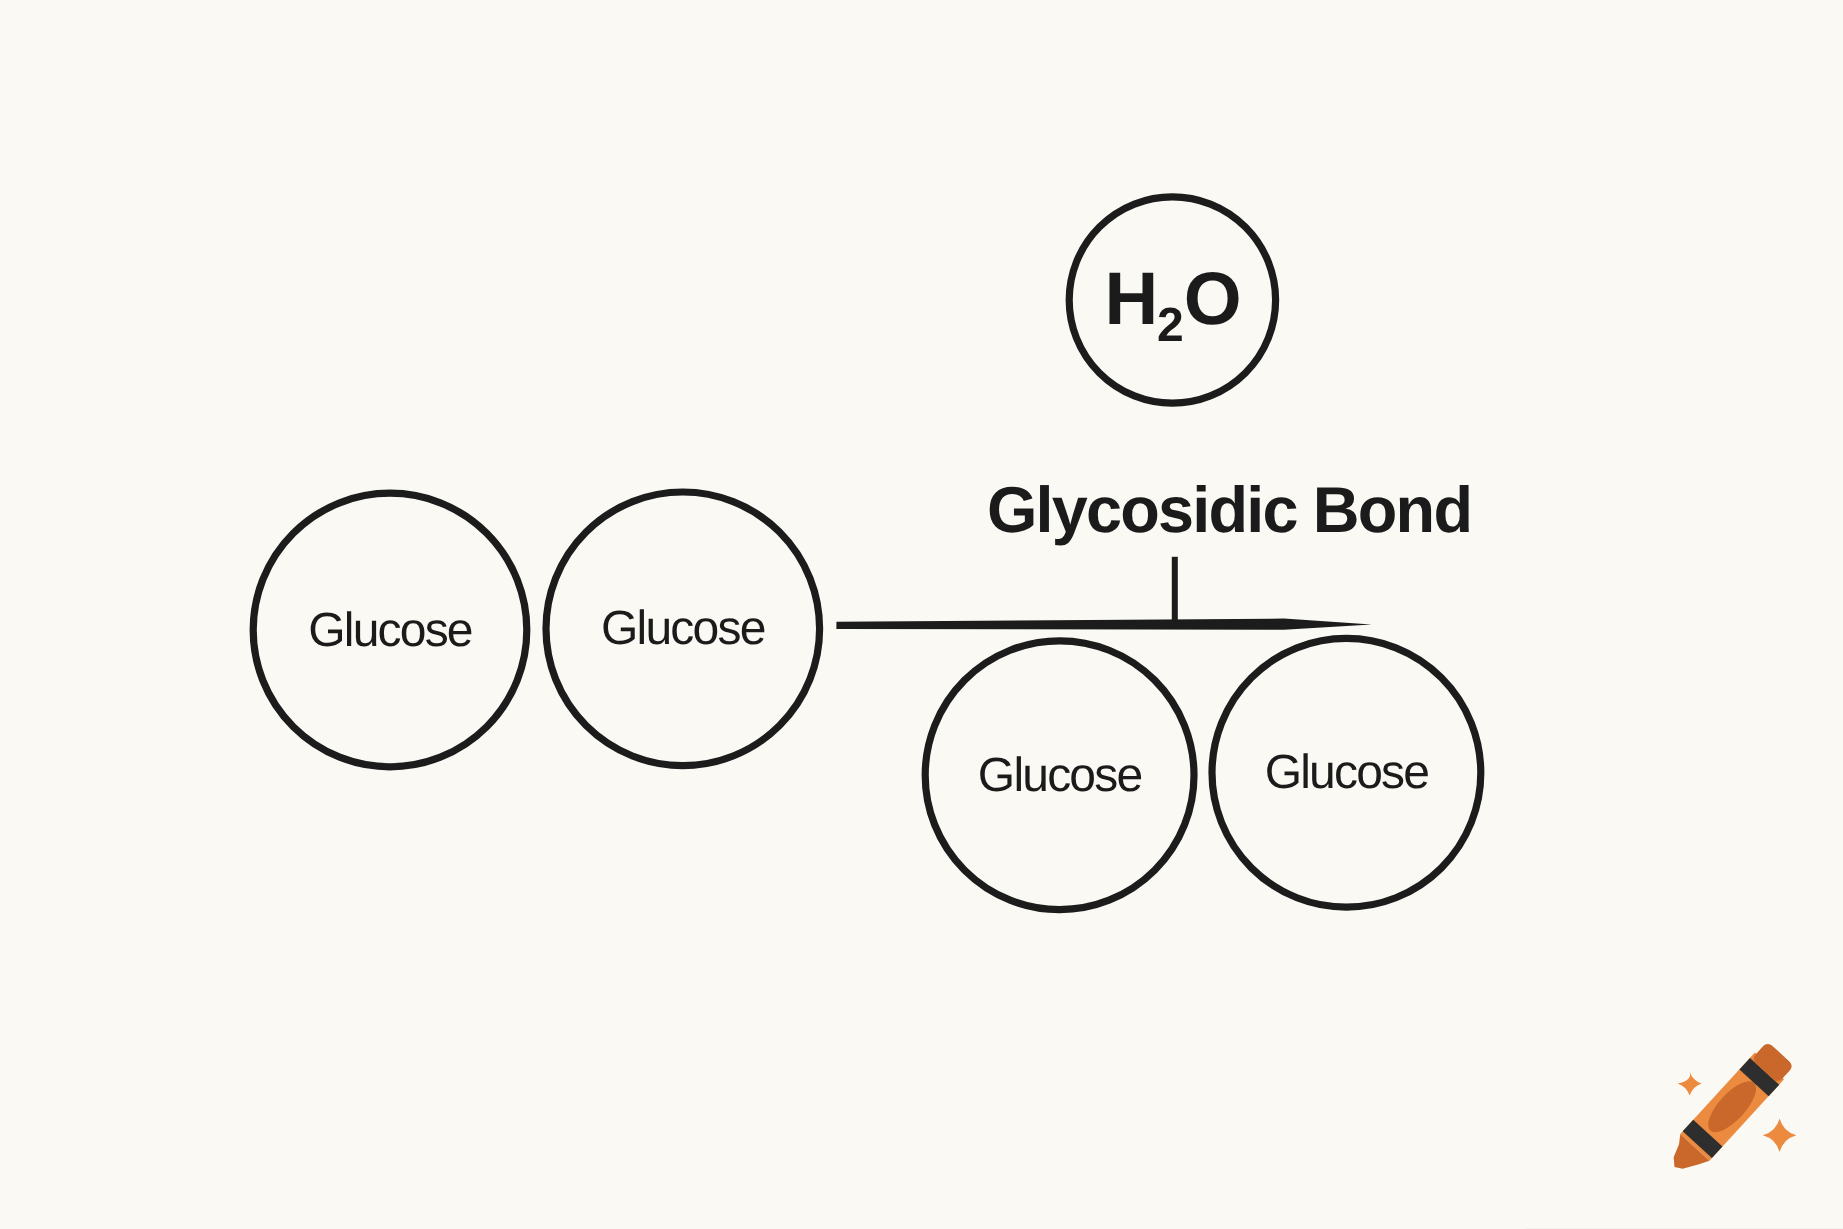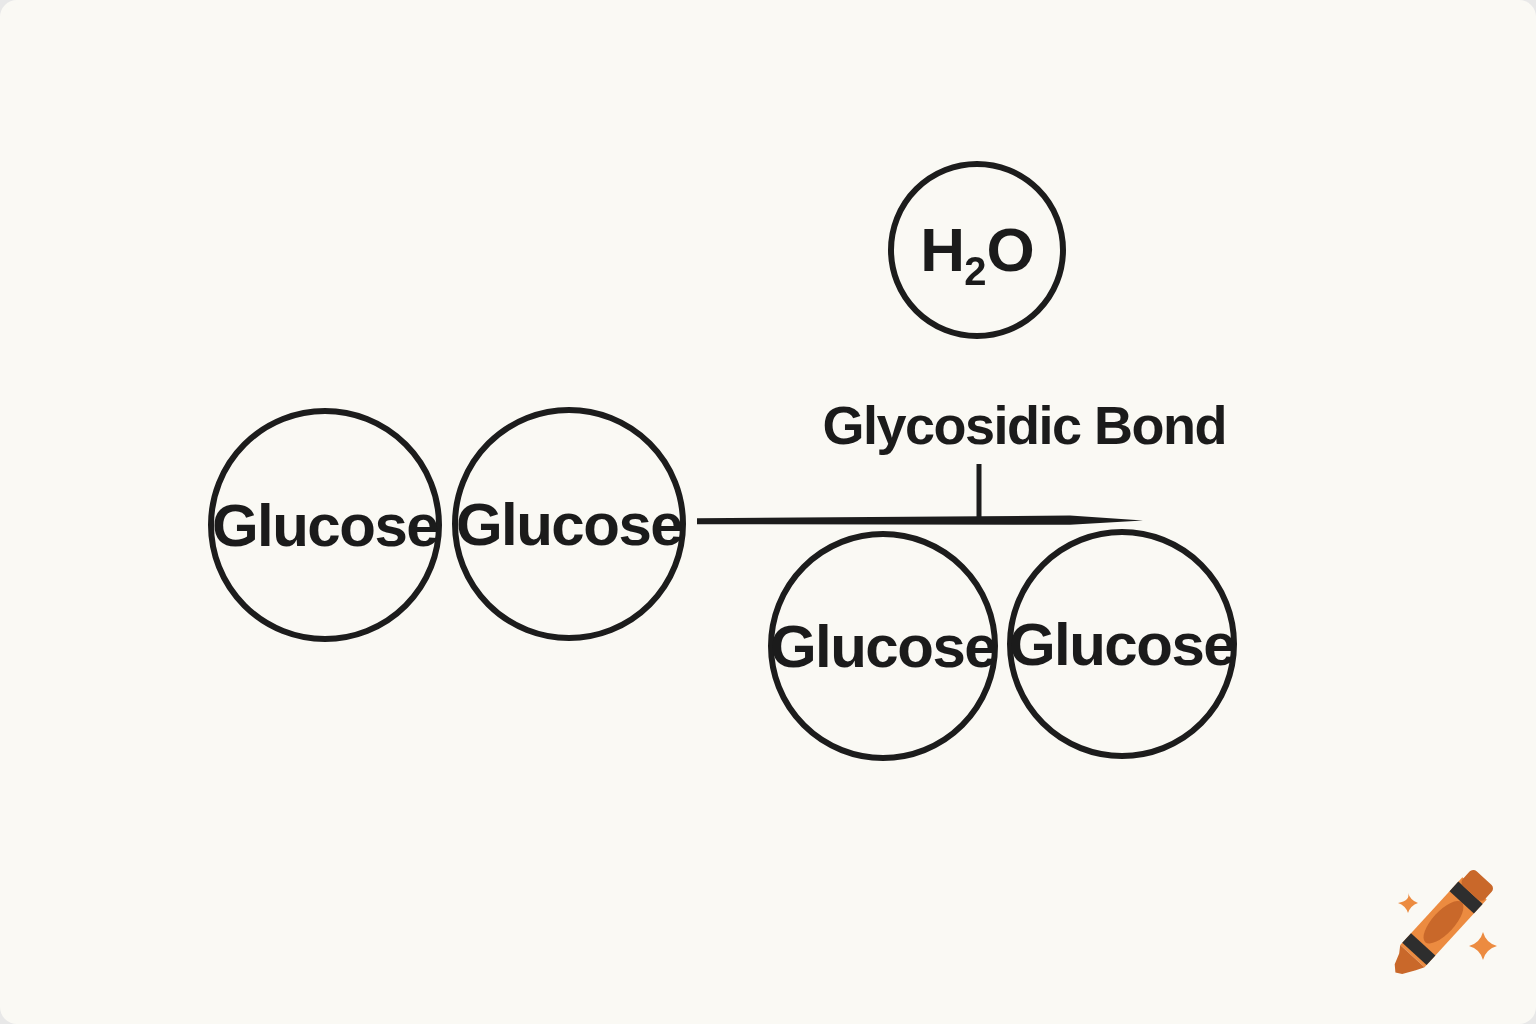--- a/index.html
+++ b/index.html
@@ -7,36 +7,35 @@
     padding: 0;
     background: #e8e8e8;
     font-family: "Liberation Sans", "DejaVu Sans", sans-serif;
   }
   .stage {
     position: relative;
     width: 1536px;
     height: 1024px;
     background: #faf9f4;
     overflow: hidden;
-    border-radius: 17px;
   }
   .circle {
     position: absolute;
     box-sizing: border-box;
     border: 6px solid #1c1c1c;
     border-radius: 50%;
     display: flex;
     align-items: center;
     justify-content: center;
     color: #1b1b1b;
     background: transparent;
   }
   .glucose-text {
-    font-size: 60px;
-    font-weight: 700;
+    font-size: 40px;
+    font-weight: 400;
     letter-spacing: -1.5px;
     white-space: nowrap;
   }
   .circle-a { left: 208px; top: 408px; width: 234px; height: 234px; }
   .circle-b { left: 452px; top: 407px; width: 234px; height: 234px; }
   .circle-c { left: 768px; top: 531px; width: 230px; height: 230px; }
   .circle-d { left: 1007px; top: 529px; width: 230px; height: 230px; }
   .circle-w { left: 888px; top: 161px; width: 178px; height: 178px; }
   .water-formula {
     font-size: 62px;

